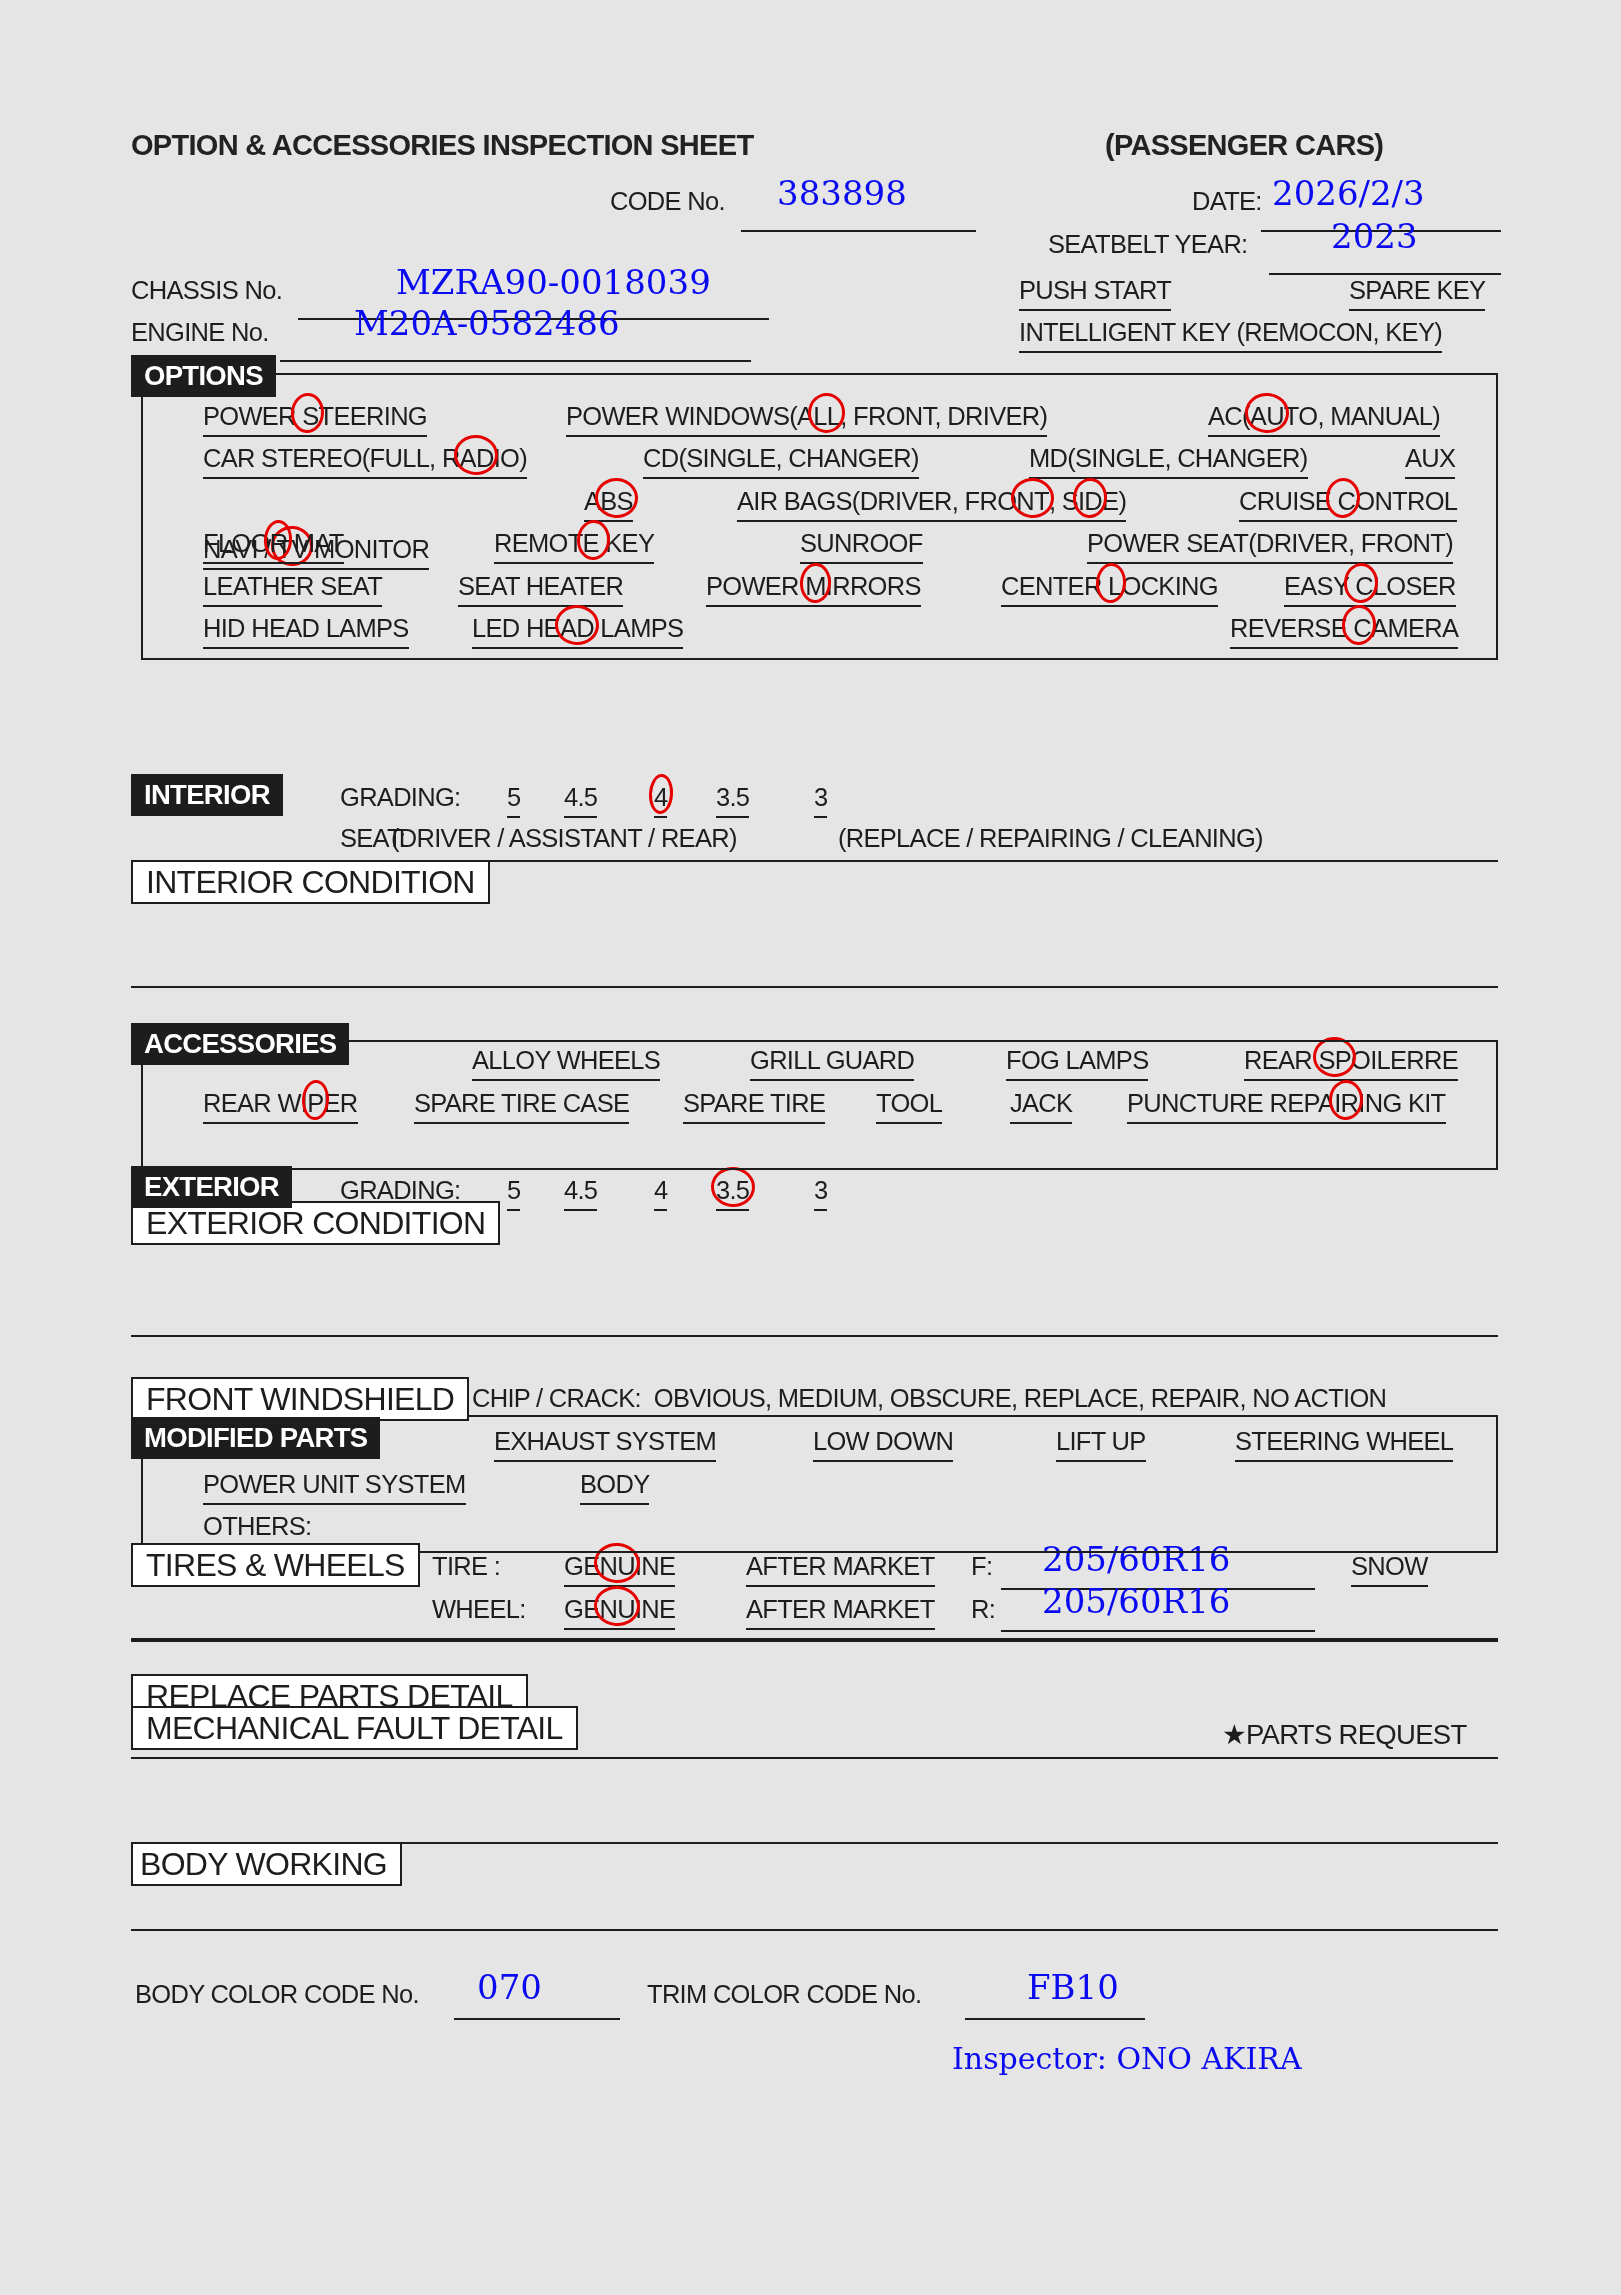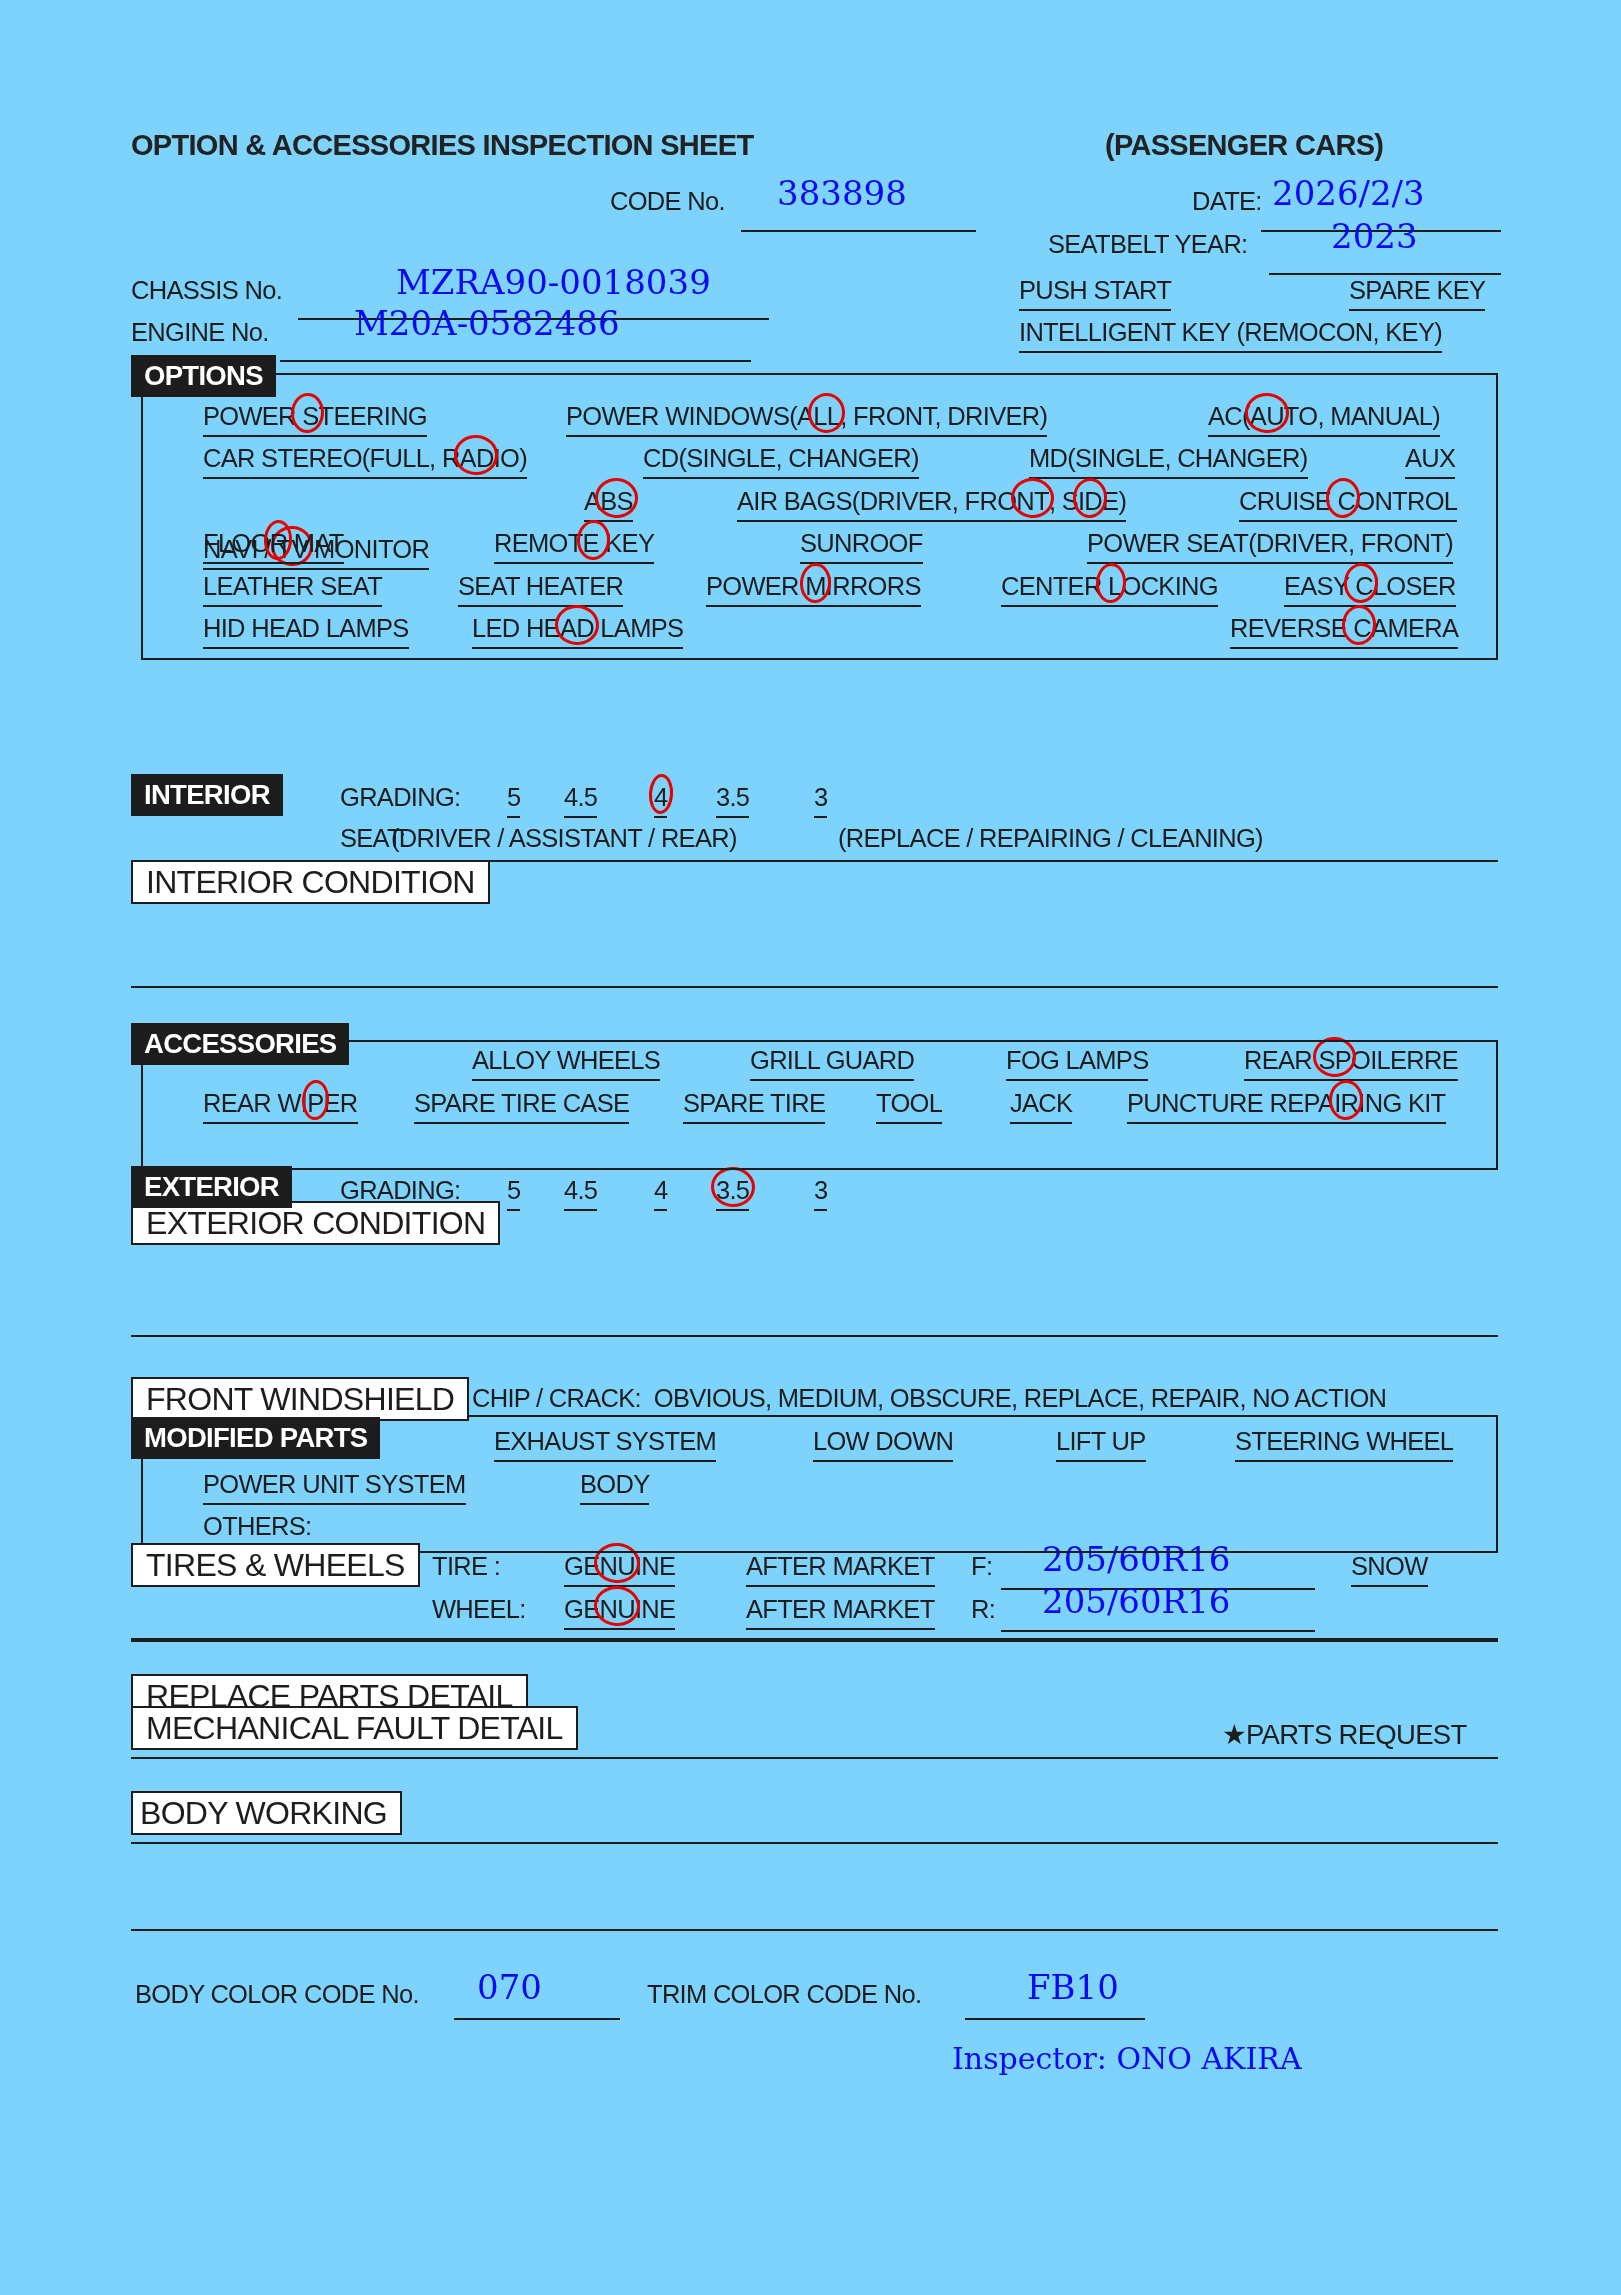--- a/index.html
+++ b/index.html
@@ -1,17 +1,17 @@
 <!DOCTYPE html>
 <html style="font-size:10.5px"><head>
 <meta charset="utf-8">
 <style>
   html,body { margin:0; padding:0; background:#ffffff; }
   .page {
-    position:relative; width:1622px; height:2295px; background:#7dd3fc;
+    position:relative; width:1622px; height:2295px; background:#e5e5e5;
     font-family:"Liberation Sans", sans-serif; color:#1d1d1d; overflow:hidden;
   }
   .t  { position:absolute; font-size:25.5px; line-height:31px; letter-spacing:-0.7px; white-space:nowrap; color:#1d1d1d; }
   .u  { border-bottom:2px solid #1d1d1d; padding-bottom:3.3px; }
   .ttl{ position:absolute; font-size:29px; font-weight:bold; letter-spacing:-0.7px; white-space:nowrap; color:#222; }
   .blk{ position:absolute; background:#1d1d1d; color:#ffffff; font-weight:bold; font-size:27.5px;
         line-height:30px; padding:5.9px 13px; letter-spacing:-0.7px; white-space:nowrap; z-index:3; }
   .bx { position:absolute; border:2px solid #1d1d1d; background:#ffffff; font-size:32px; line-height:30px;
         padding:5.2px 13px; letter-spacing:-0.7px; white-space:nowrap; z-index:2; }
   .rect { position:absolute; border:2px solid #1d1d1d; z-index:1; }
@@ -167,21 +167,21 @@
 
   <div class="line thick" style="left:131px; top:1638px; width:1367px;"></div>
 
   <div class="bx" style="left:131px; top:1674px;">REPLACE PARTS DETAIL</div>
   <div class="t" style="left:1222px; top:1719px; font-size:27.5px;">★PARTS REQUEST</div>
 
   <div class="line" style="left:131px; top:1757px; width:1367px;"></div>
   <div class="bx" style="left:131px; top:1706px;">MECHANICAL FAULT DETAIL</div>
 
   <div class="line" style="left:131px; top:1842px; width:1367px;"></div>
-  <div class="bx" style="left:131px; top:1791px;padding-left:7px;">BODY WORKING</div>
+  <div class="bx" style="left:131px; top:1842px;padding-left:7px;">BODY WORKING</div>
 
   <div class="line" style="left:131px; top:1929px; width:1367px;"></div>
 
   <div class="t" style="left:135px; top:1979px;">BODY COLOR CODE No.</div>
   <div class="line" style="left:454px; top:2018px; width:166px;"></div>
   <div class="hw" style="left:477px; top:1969px;">070</div>
 
   <div class="t" style="left:647px; top:1979px;">TRIM COLOR CODE No.</div>
   <div class="line" style="left:965px; top:2018px; width:180px;"></div>
   <div class="hw" style="left:1027px; top:1969px;">FB10</div>

